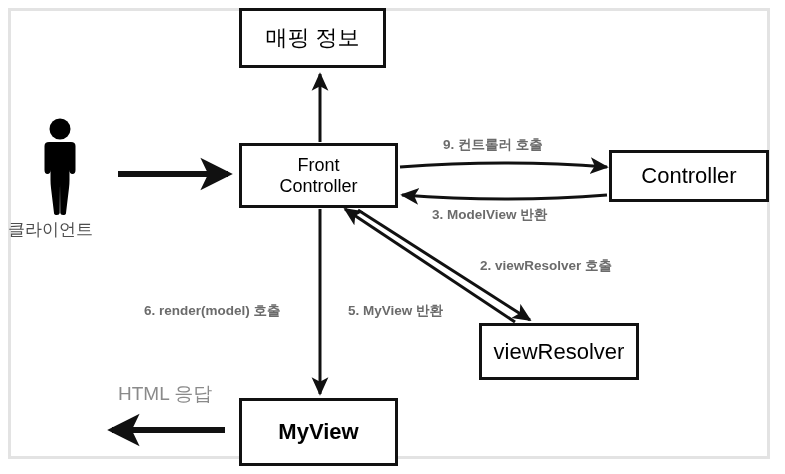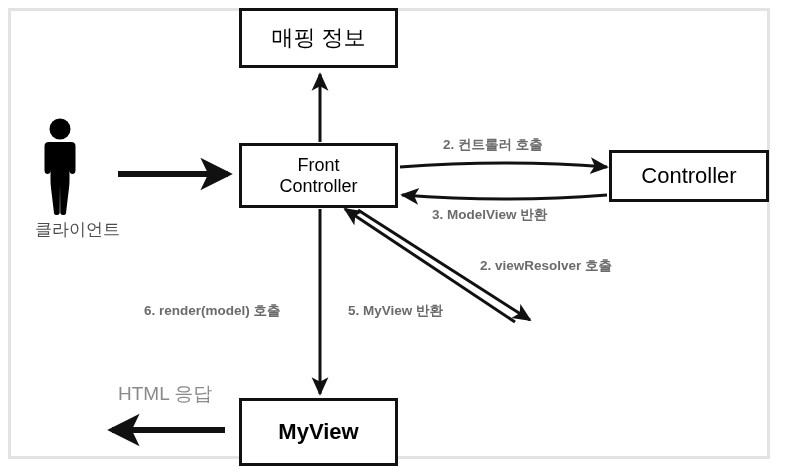--- a/index.html
+++ b/index.html
@@ -43,21 +43,21 @@
     justify-content: center;
     text-align: center;
     color: #000000;
     line-height: 1.15;
   }
   .node-text {
     display: block;
     white-space: pre-line;
   }
   #node-mapping {
-    left: 239px; top: 8px; width: 159px; height: 60px;
+    left: 239px; top: 8px; width: 147px; height: 60px;
     font-size: 22px;
   }
   #node-front {
     left: 239px; top: 143px; width: 159px; height: 65px;
     font-size: 18px;
   }
   #node-controller {
     left: 609px; top: 150px; width: 160px; height: 52px;
     font-size: 22px;
   }
@@ -82,21 +82,20 @@
     color: #8a8a8a;
     font-weight: normal;
     font-size: 19px;
     white-space: nowrap;
   }
   .actor-label {
     position: absolute;
     color: #4d4d4d;
     font-size: 17px;
     white-space: nowrap;
-    padding-left: 27px;
   }
   #label-1 { left: 337px; top: 88px; }
   #label-2 { left: 443px; top: 136px; }
   #label-3 { left: 432px; top: 206px; }
   #label-4 { left: 480px; top: 257px; }
   #label-5 { left: 348px; top: 302px; }
   #label-6 { left: 144px; top: 302px; }
   #label-http-req { left: 118px; top: 136px; }
   #label-html-res { left: 118px; top: 381px; }
   #label-client { left: 8px; top: 218px; }
@@ -174,26 +173,29 @@
 
   <div class="node" id="node-front">
     <span class="node-text">Front
 Controller</span>
   </div>
 
   <div class="node" id="node-controller">
     <span class="node-text">Controller</span>
   </div>
 
+  <div class="node" id="node-viewresolver">
+    <span class="node-text">viewResolver</span>
+  </div>
 
   <div class="node" id="node-myview">
     <span class="node-text">MyView</span>
   </div>
 
-  <div class="edge-label" id="label-2">2. 컨트롤러 호출</div>
+  <div class="edge-label" id="label-2">9. 컨트롤러 호출</div>
   <div class="edge-label" id="label-3">3. ModelView 반환</div>
   <div class="edge-label" id="label-4">2. viewResolver 호출</div>
   <div class="edge-label" id="label-5">5. MyView 반환</div>
   <div class="edge-label" id="label-6">6. render(model) 호출</div>
 
   <div class="plain-label" id="label-html-res">HTML 응답</div>
 
   <div class="actor-label" id="label-client">클라이언트</div>
 
 </div>

